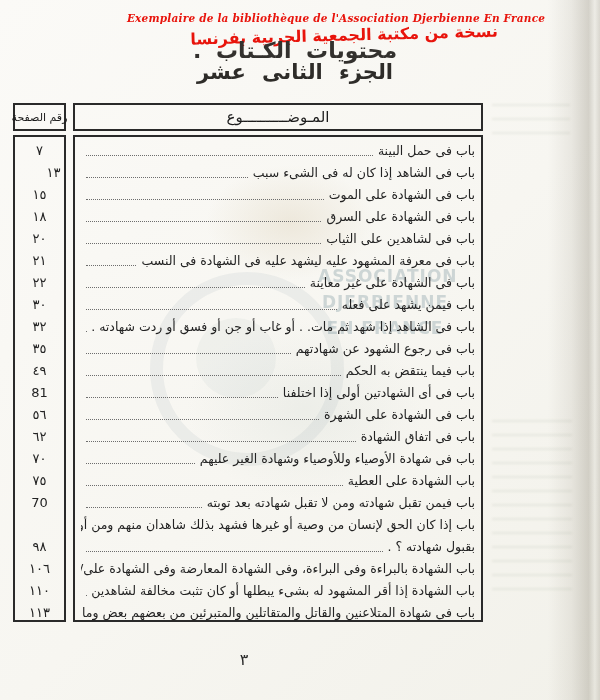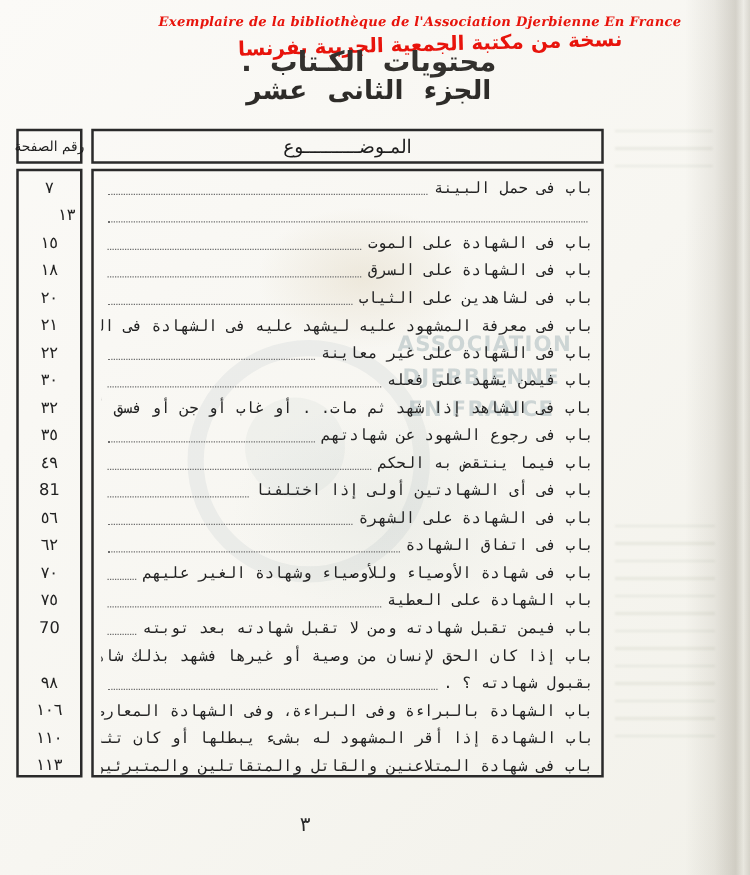--- a/index.html
+++ b/index.html
@@ -53,21 +53,21 @@
     font-weight:bold;font-size:17px;line-height:26px;letter-spacing:1px;
     color:rgba(124,150,158,0.34);filter:blur(0.5px);pointer-events:none;}
 
   
   .box{position:absolute;border:2px solid #2a2a2a;background:transparent;box-sizing:border-box;text-align:right;}
   .num-header{left:13px;top:103px;width:53px;height:28px;display:flex;align-items:center;justify-content:center;
     font-size:11px;direction:rtl;white-space:nowrap;}
   .subj-header{left:73px;top:103px;width:410px;height:28px;display:flex;align-items:center;justify-content:center;
     font-size:15px;direction:rtl;letter-spacing:0.5px;}
   .num-body{left:13px;top:135px;width:53px;height:487px;padding-top:3px;direction:rtl;}
-  .subj-body{left:73px;top:135px;width:410px;height:487px;padding:3px 6px 0 6px;direction:rtl;font-family:Liberation Mono, monospace;}
+  .subj-body{left:73px;top:135px;width:410px;height:487px;padding:3px 6px 0 6px;direction:rtl;}
 
   .num-cell{display:flex;align-items:flex-end;justify-content:center;font-size:13px;line-height:22px;color:#232323;}
   .toc-line{display:flex;align-items:flex-end;height:22px;overflow:hidden;}
   .toc-text{flex:0 0 auto;white-space:nowrap;font-size:12.5px;line-height:22px;color:#232323;}
   .leader{flex:1 1 auto;min-width:0;border-bottom:1.5px dotted #6d6d6d;margin:0 5px 6px 5px;}
 
   .footer-num{position:absolute;left:232px;top:650px;width:24px;text-align:center;font-size:16px;color:#2a2a2a;}
 </style>
 </head>
 <body>
@@ -117,20 +117,21 @@
       <div class="num-cell" style="height: 22px;">١٠٦</div>
       <div class="num-cell" style="height: 22px;">١١٠</div>
       <div class="num-cell" style="height: 22px;">١١٣</div>
     </div>
   <div class="box subj-body">
       <div class="toc-line">
         <span class="toc-text">باب فى حمل البينة</span>
         <span class="leader"></span>
       </div>
       <div class="toc-line">
+        <span class="toc-text">باب فى الشاهد إذا كان له فى الشىء سبب</span>
         <span class="leader"></span>
       </div>
       <div class="toc-line">
         <span class="toc-text">باب فى الشهادة على الموت</span>
         <span class="leader"></span>
       </div>
       <div class="toc-line">
         <span class="toc-text">باب فى الشهادة على السرق</span>
         <span class="leader"></span>
       </div>

